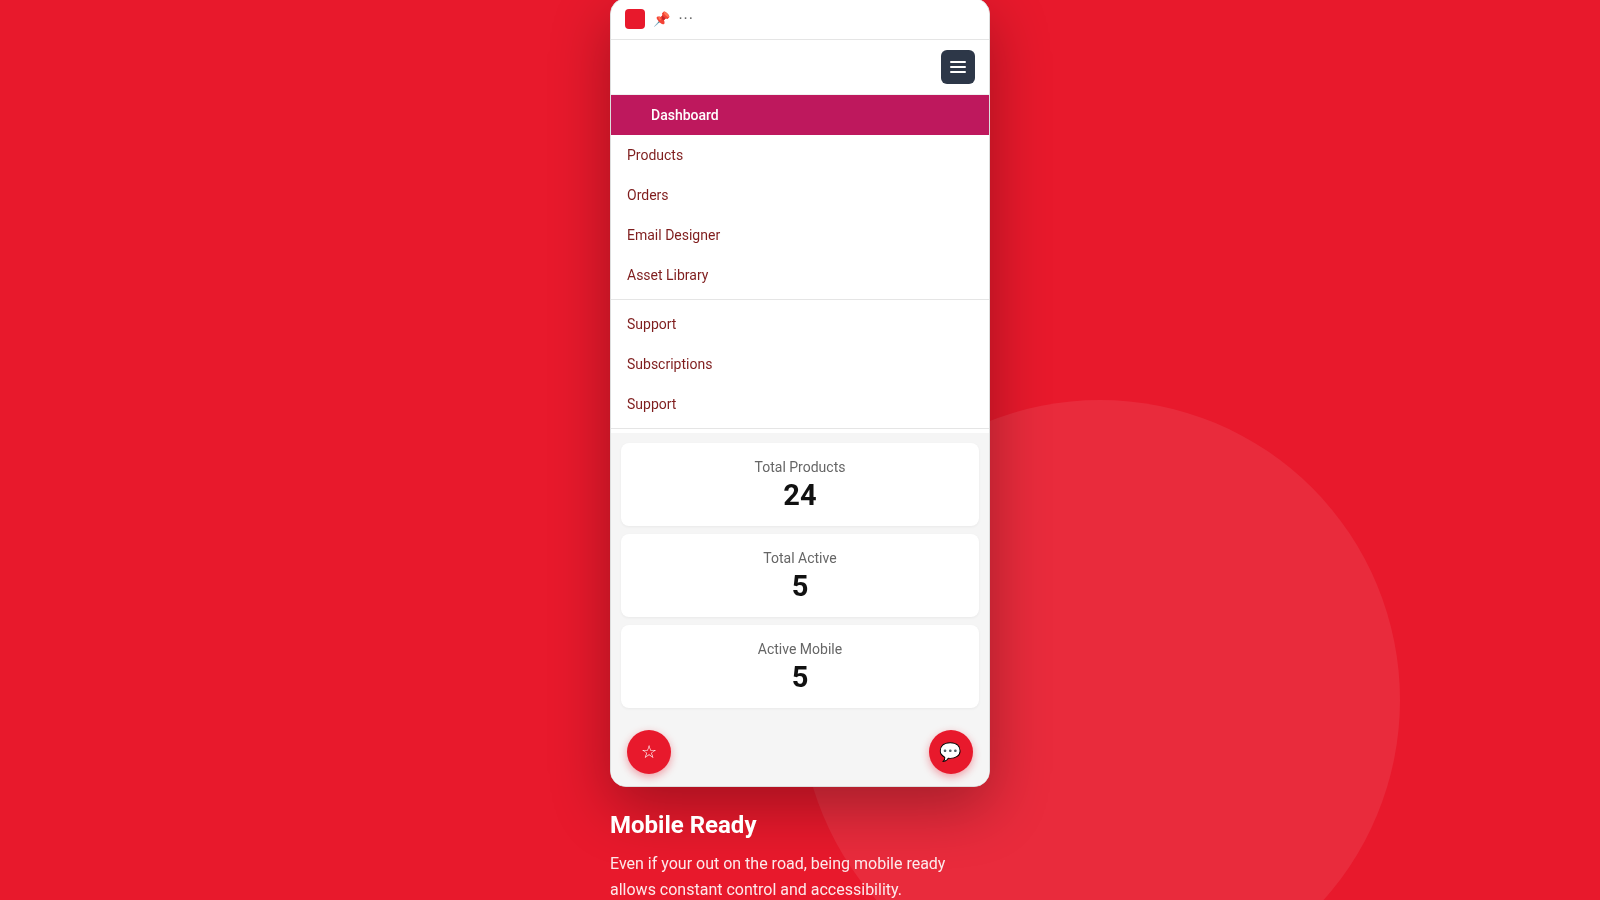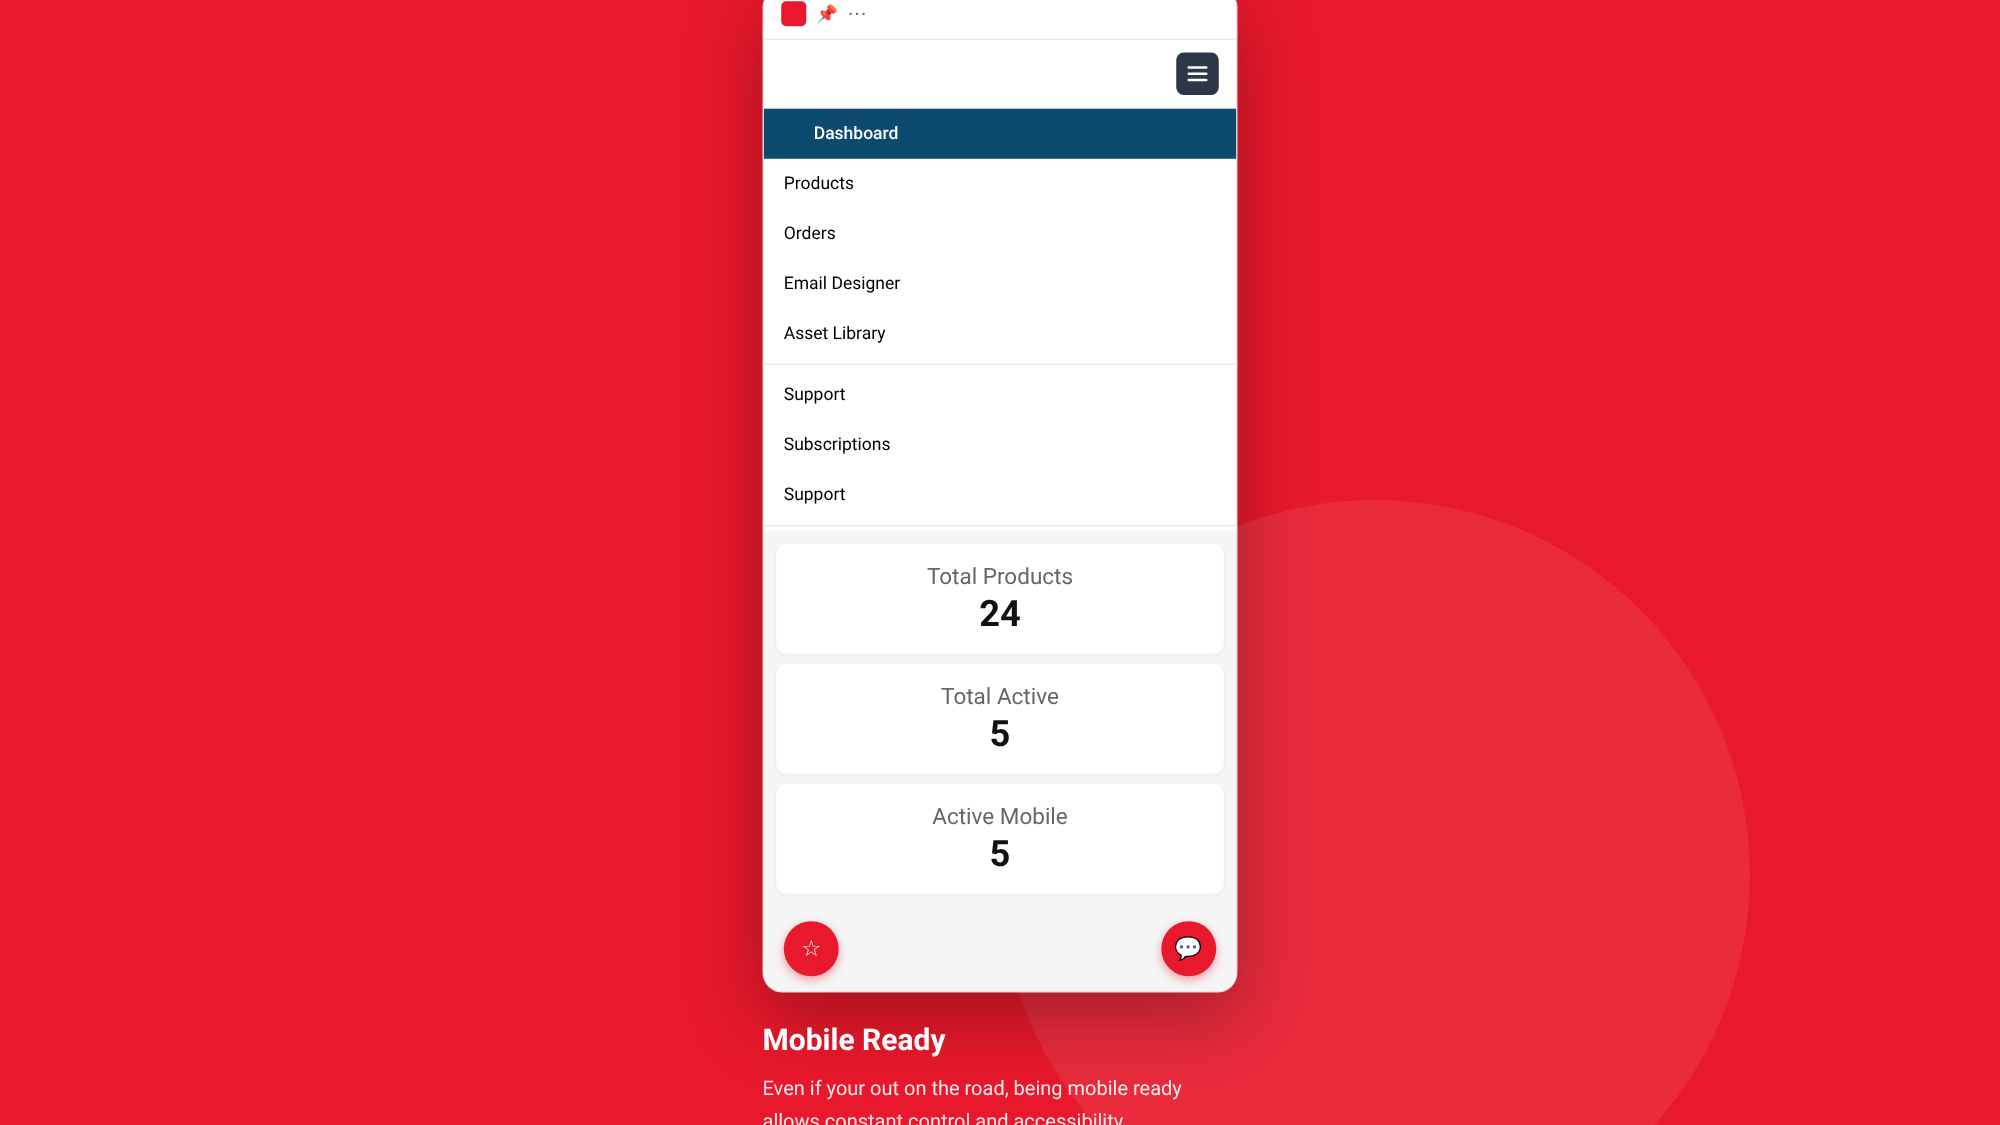--- a/index.html
+++ b/index.html
@@ -117,27 +117,27 @@
     }
 
     
     .nav-section {
       background: white;
     }
 
     .nav-item {
       padding: 12px 16px;
       font-size: 14px;
-      color: #000000;
+      color: #7f1d1d;
       cursor: pointer;
       transition: background 0.15s;
     }
 
     .nav-item.active {
-      background: #0c4a6e;
+      background: #be185d;
       color: white;
       font-weight: 500;
       padding-left: 40px;
     }
 
     .nav-divider {
       height: 1px;
       background: #e5e5e5;
       margin: 4px 0;
     }
@@ -153,21 +153,21 @@
 
     .stat-card {
       background: white;
       border-radius: 8px;
       padding: 16px;
       text-align: center;
       box-shadow: 0 1px 3px rgba(0,0,0,0.05);
     }
 
     .stat-label {
-      font-size: 18px;
+      font-size: 14px;
       color: #666;
       margin-bottom: 6px;
     }
 
     .stat-value {
       font-size: 29px;
       font-weight: 700;
       color: #111;
       line-height: 1;
     }

